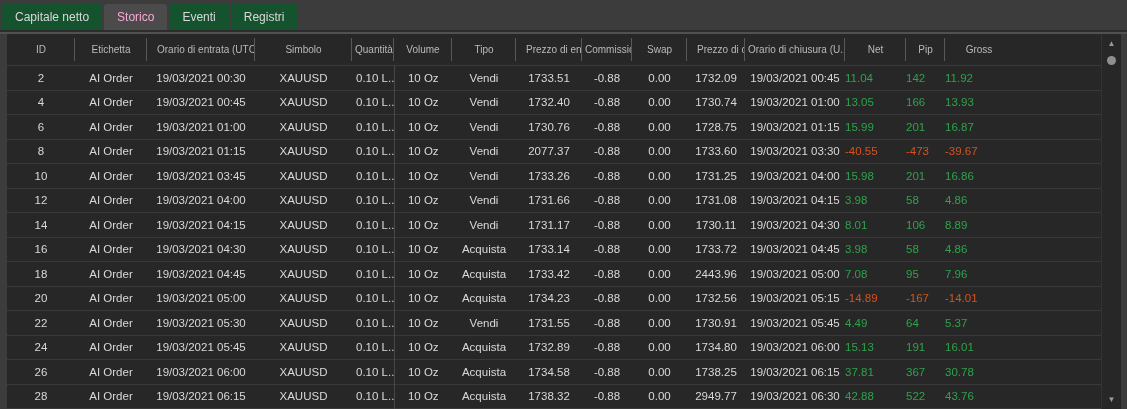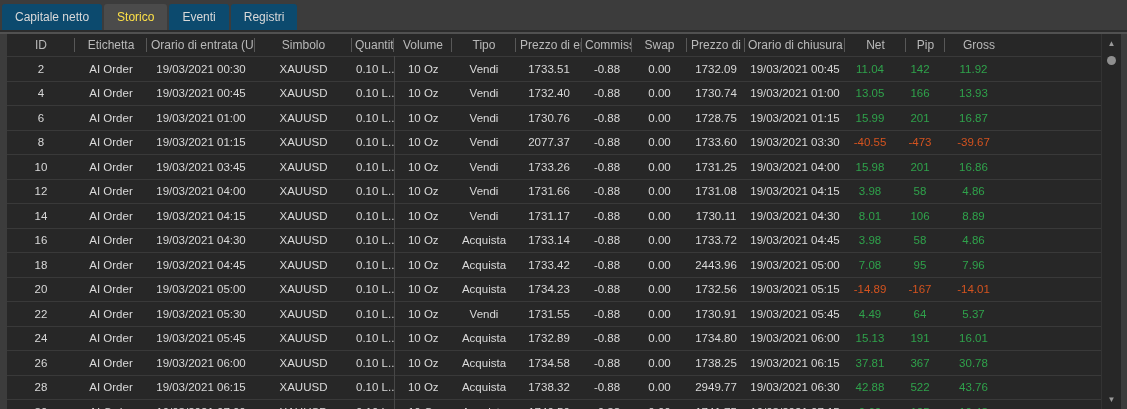--- a/index.html
+++ b/index.html
@@ -6,54 +6,54 @@
   html,body { margin:0; padding:0; background:#3c3c3c; }
   .app {
     width:1127px; height:409px; overflow:hidden; position:relative;
     background:#3c3c3c; font-family:"Liberation Sans", sans-serif;
     -webkit-font-smoothing:antialiased;
   }
   
   .tabbar { height:30px; padding:4px 0 0 2px; display:flex; gap:2px; align-items:stretch; }
   .tab {
     display:flex; align-items:center; gap:7px; padding:0 13px;
-    background:#0c4a6e; color:#d9d9d9; font-size:12px;
+    background:#14532d; color:#d9d9d9; font-size:12px;
     border-radius:3px 3px 0 0; white-space:nowrap; cursor:default;
   }
-  .tab.active { background:#4b4b4b; color:#fde047; }
+  .tab.active { background:#4b4b4b; color:#f9a8d4; }
   .tab-badge {
     display:inline-block; min-width:10px; text-align:center;
     font-size:11px; line-height:15px; padding:0 4px; border-radius:3px;
   }
   .sep1 { height:2px; background:#2c2c2c; }
   .sep2 { height:2px; background:#515151; }
   
   .panel {
     position:absolute; top:34px; left:7px; right:6px; bottom:0;
     background:#272727; display:flex; overflow:hidden;
   }
   .table-wrap { flex:1; overflow:hidden; }
   table { border-collapse:collapse; table-layout:fixed; width:1094px; }
   th {
-    height:20px; font-weight:normal; color:#b9b9b9; font-size:12px;
-    white-space:nowrap; overflow:hidden; position:relative; padding:4px;
+    height:20px; font-weight:normal; color:#b9b9b9; font-size:10px;
+    white-space:nowrap; overflow:hidden; position:relative; padding:10px;
     text-align:center;
   }
   th.clip { text-align:left; padding-left:3px; }
   th.tick::after {
     content:""; position:absolute; right:0; top:4px; bottom:4px;
     width:1px; background:#585858;
   }
   tbody tr { height:24.5px; border-top:1px solid #393939; }
   td {
     color:#d9d9d9; font-size:11.5px; white-space:nowrap; overflow:hidden;
     padding:0; text-align:center;
   }
   td.al-left { text-align:left; padding-left:4px; }
-  td.al-right { text-align:center; padding-right:11px; }
+  td.al-right { text-align:left; padding-right:11px; }
   td.divider { border-right:1px solid #474747; }
   td.pos { color:var(--pos,#2fa24b); }
   td.neg { color:var(--neg,#d4531f); }
   
   .scrollbar {
     width:20px; position:relative; border-left:1px solid #333333;
     display:flex; flex-direction:column; align-items:center;
   }
   .sb-arrow { color:#9a9a9a; font-size:8px; line-height:10px; height:10px; cursor:default; }
   .sb-up { margin-top:5px; }

